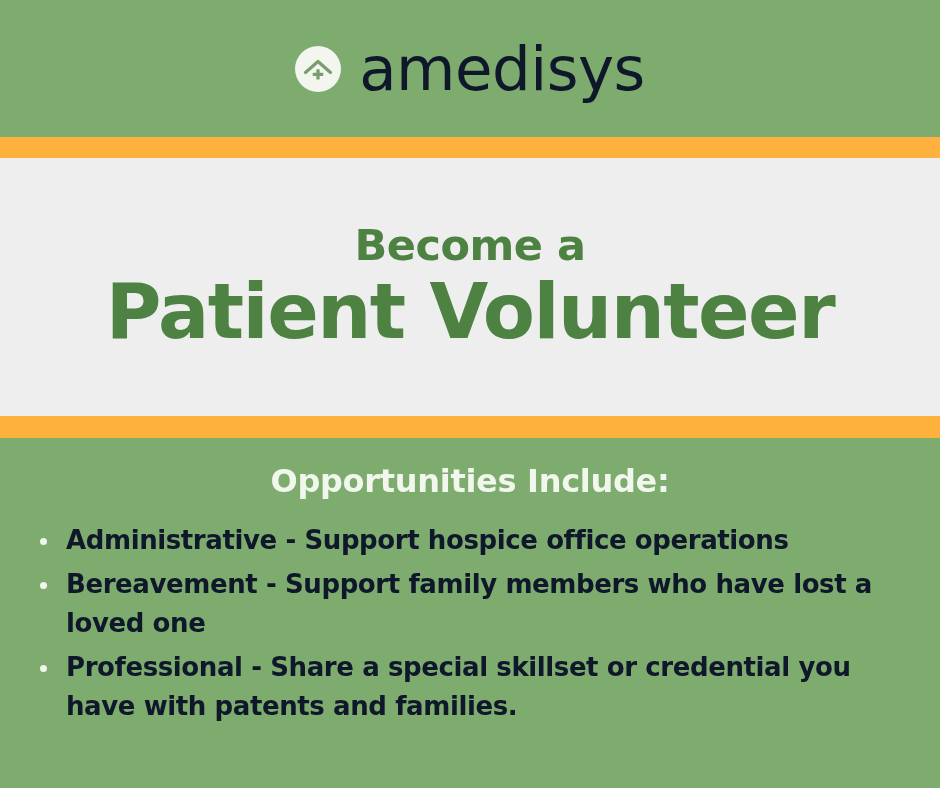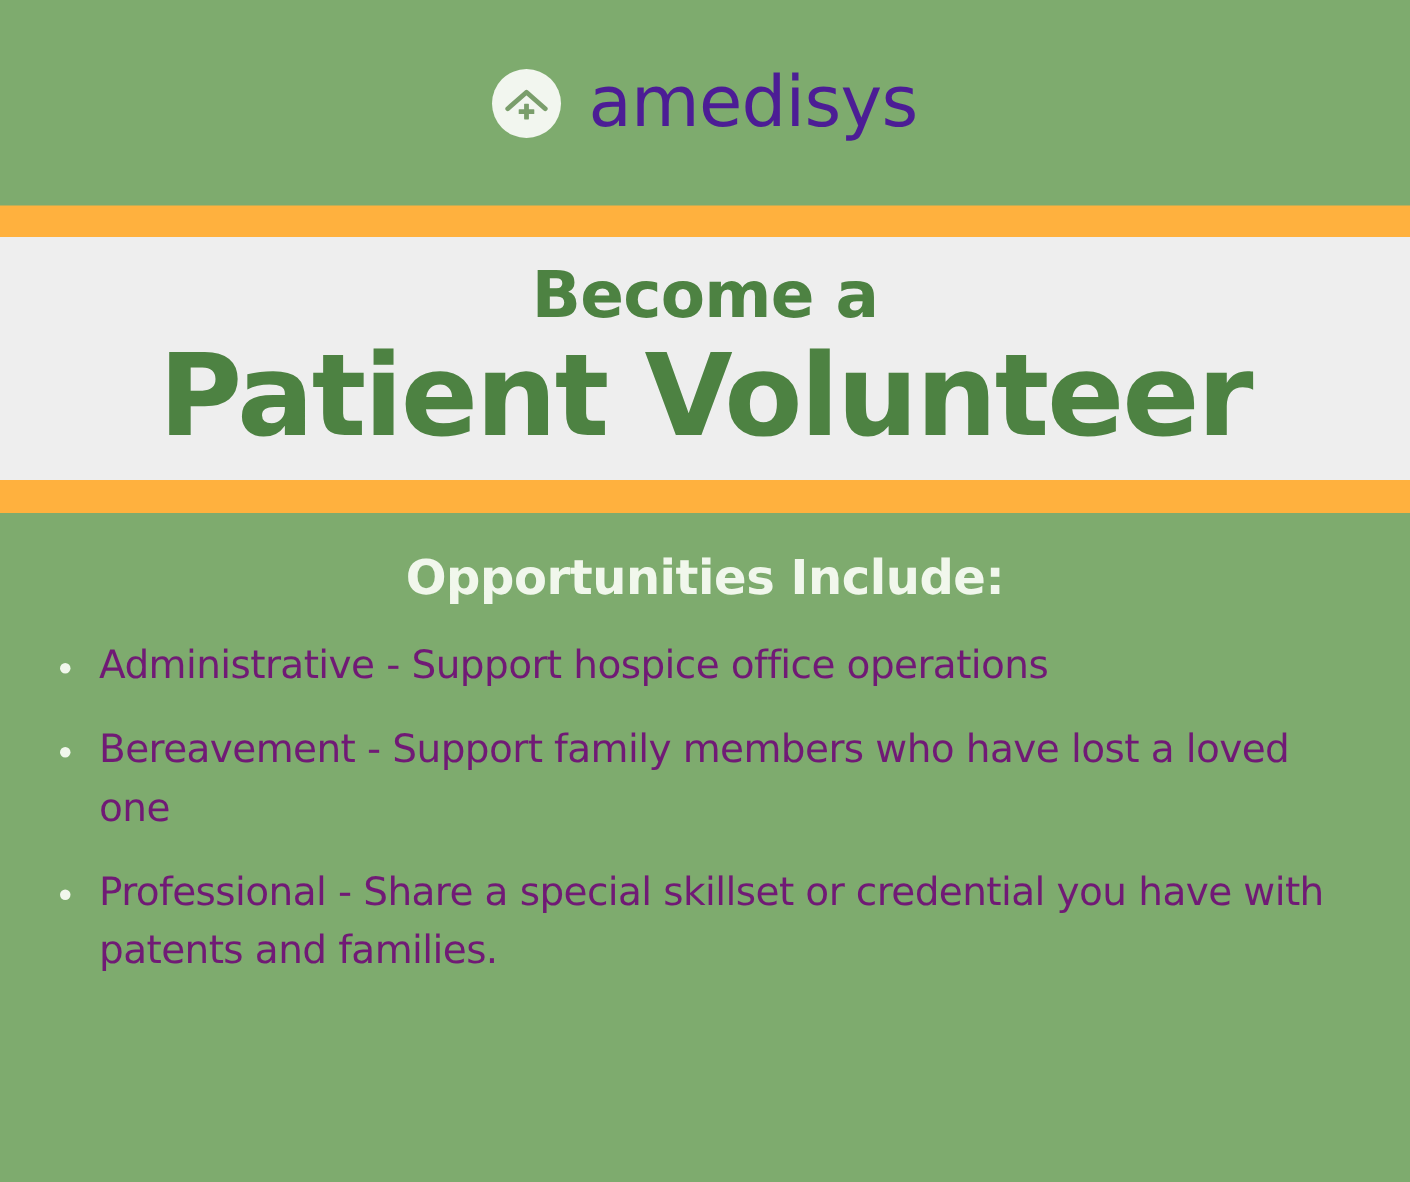--- a/index.html
+++ b/index.html
@@ -41,42 +41,42 @@
     height: 46px;
     border-radius: 50%;
     background: #f2f6ef;
     display: flex;
     align-items: center;
     justify-content: center;
     flex: 0 0 auto;
   }
   .logo-mark svg { display: block; }
   .logo-word {
-    color: #4c1d95;
-    font-size: 47px;
+    color: #0f172a;
+    font-size: 61px;
     font-weight: 400;
     letter-spacing: -0.5px;
     line-height: 1;
     font-family: "DejaVu Sans", sans-serif;
     text-align: center;
   }
 
   
   .rule-orange {
     height: 21px;
     background: #ffb13e;
     flex: 0 0 auto;
   }
   .rule-orange.bottom { height: 22px; }
 
   
   .title-panel {
     background: #eeeeee;
     flex: 0 0 auto;
-    height: 162px;
+    height: 258px;
     display: flex;
     flex-direction: column;
     align-items: center;
     justify-content: center;
     padding: 0 20px;
     box-sizing: border-box;
   }
   .title-eyebrow {
     color: #4d8242;
     font-size: 43px;
@@ -114,27 +114,27 @@
     line-height: 1.1;
     font-family: "DejaVu Sans", sans-serif;
   }
   .opportunity-list {
     list-style: none;
     margin: 0;
     padding: 0 10px 0 14px;
   }
   .opportunity-item {
     position: relative;
-    color: #701a75;
+    color: #0f172a;
     font-size: 26px;
-    font-weight: normal;
+    font-weight: bold;
     line-height: 1.52;
     letter-spacing: -0.4px;
     padding-left: 36px;
-    margin: 16px 0 0 0;
+    margin: 4px 0 0 0;
     font-family: "DejaVu Sans", sans-serif;
   }
   .opportunity-item .bullet-dot {
     position: absolute;
     left: 10px;
     top: 17px;
     width: 7px;
     height: 7px;
     border-radius: 50%;
     background: #f1f7ec;

